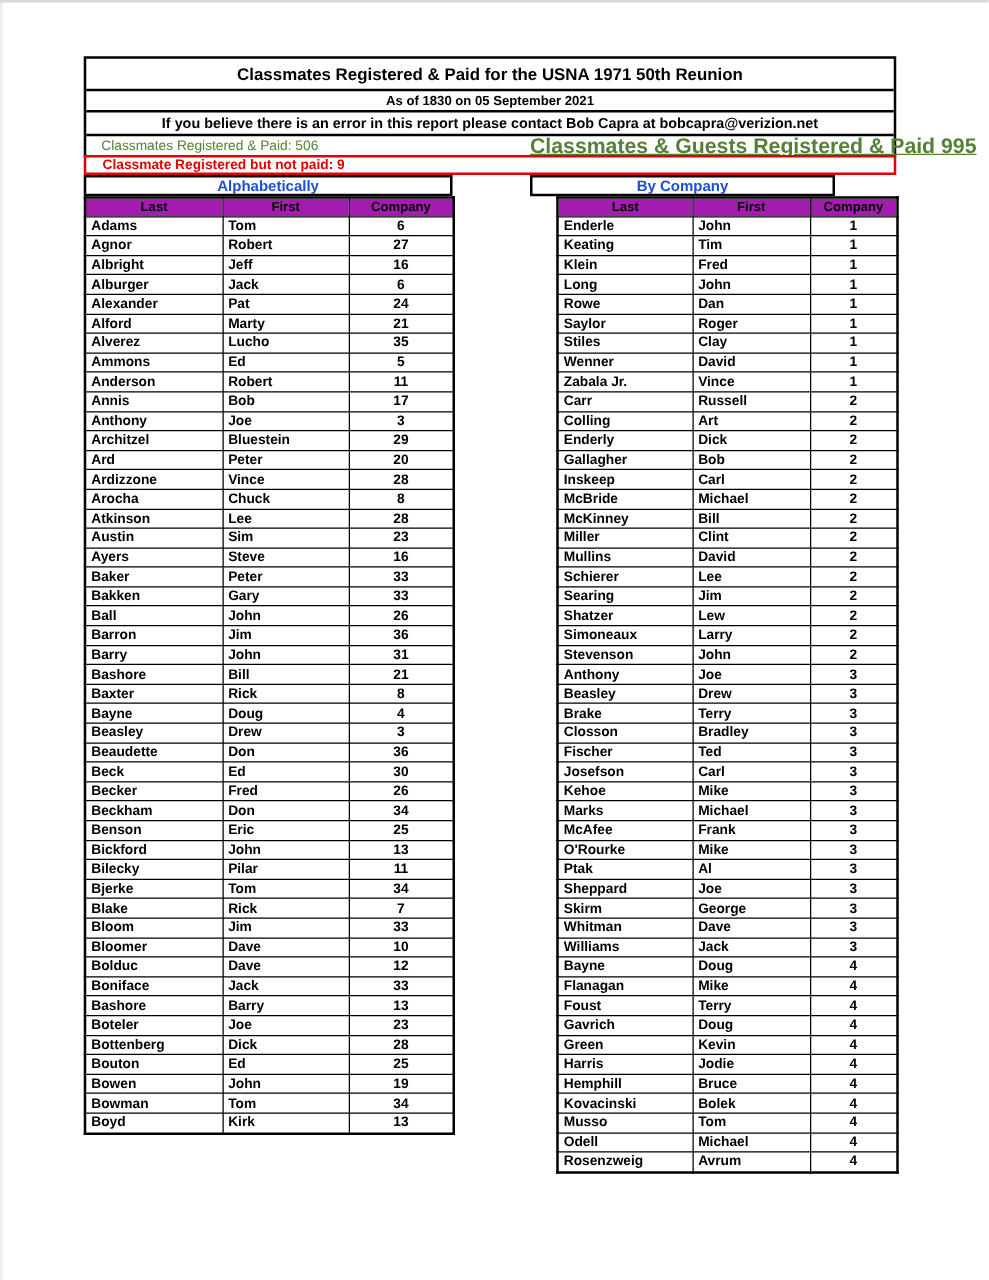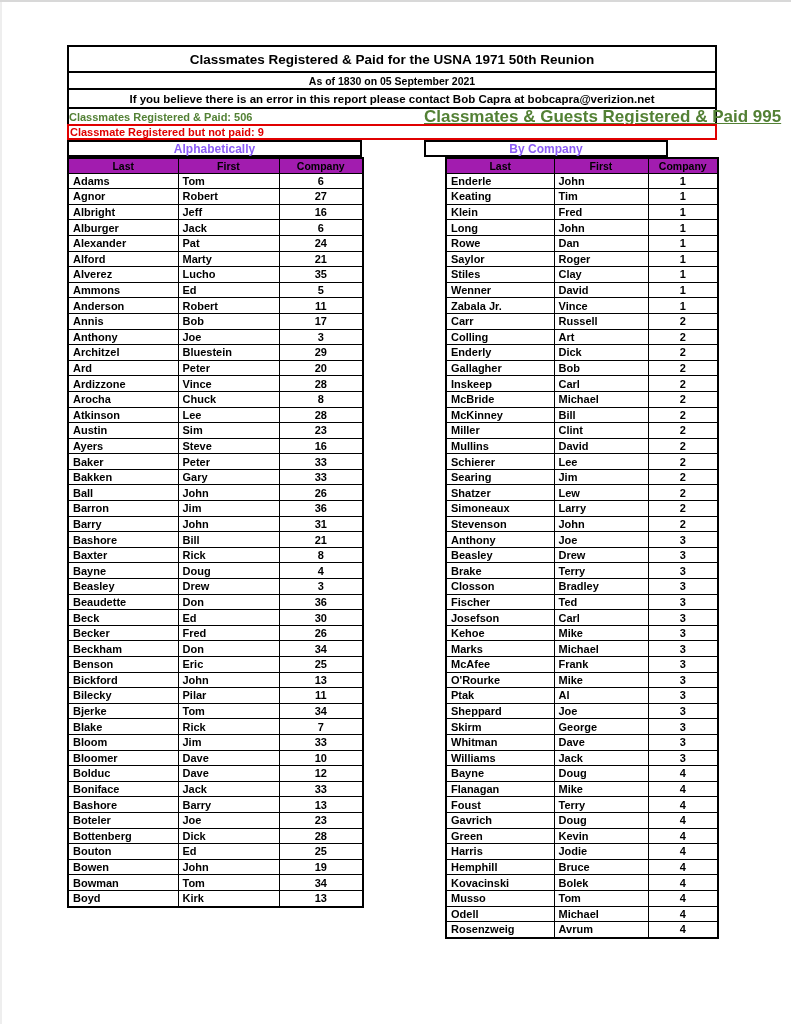--- a/index.html
+++ b/index.html
@@ -35,52 +35,52 @@
     box-sizing: border-box;
     border-bottom: 2px solid #000;
     color: #000;
     white-space: nowrap;
   }
   .hrow.title   { height: 26px; font-size: 13.5px; }
   .hrow.asof    { height: 17px; font-size: 10.5px; }
   .hrow.contact { height: 19px; font-size: 11.5px; }
   .hrow.stats   { height: 15px; border-bottom: none; position: relative; justify-content: flex-start; }
   .stats .stat-left {
-    position: absolute; left: 0; top: 50%; transform: translateY(-50%);
-    color: #538135; font-size: 11px; font-weight: bold; text-align: right;
+    position: absolute; left: 12px; top: 50%; transform: translateY(-50%);
+    color: #538135; font-size: 11px; font-weight: normal; text-align: right;
   }
   .stats .stat-right {
     position: absolute; left: 355px; top: 50%; transform: translateY(-50%);
     color: #538135; font-size: 17px; font-weight: bold; text-decoration: underline;
   }
   .notpaid {
     position: absolute;
     left: 67px;
     top: 124px;
     width: 650px;
     height: 16px;
     border: 2px solid #e00000;
     box-sizing: border-box;
     background: #fff;
     color: #e00000;
     font-weight: bold;
     font-size: 11px;
     display: flex;
     align-items: center;
-    padding-left: 1px;
+    padding-left: 13px;
   }
   
   .caption {
     position: absolute;
     top: 140px;
     height: 17px;
     border: 2px solid #000;
     box-sizing: border-box;
     background: #fff;
-    color: #8b5cf6;
+    color: #1d4ed8;
     font-weight: bold;
     font-size: 12px;
     display: flex;
     align-items: center;
     justify-content: center;
   }
   .cap-alpha { left: 67px;  width: 295px; }
   .cap-comp  { left: 424px; width: 244px; text-align: right; }
   
   .data-table {

